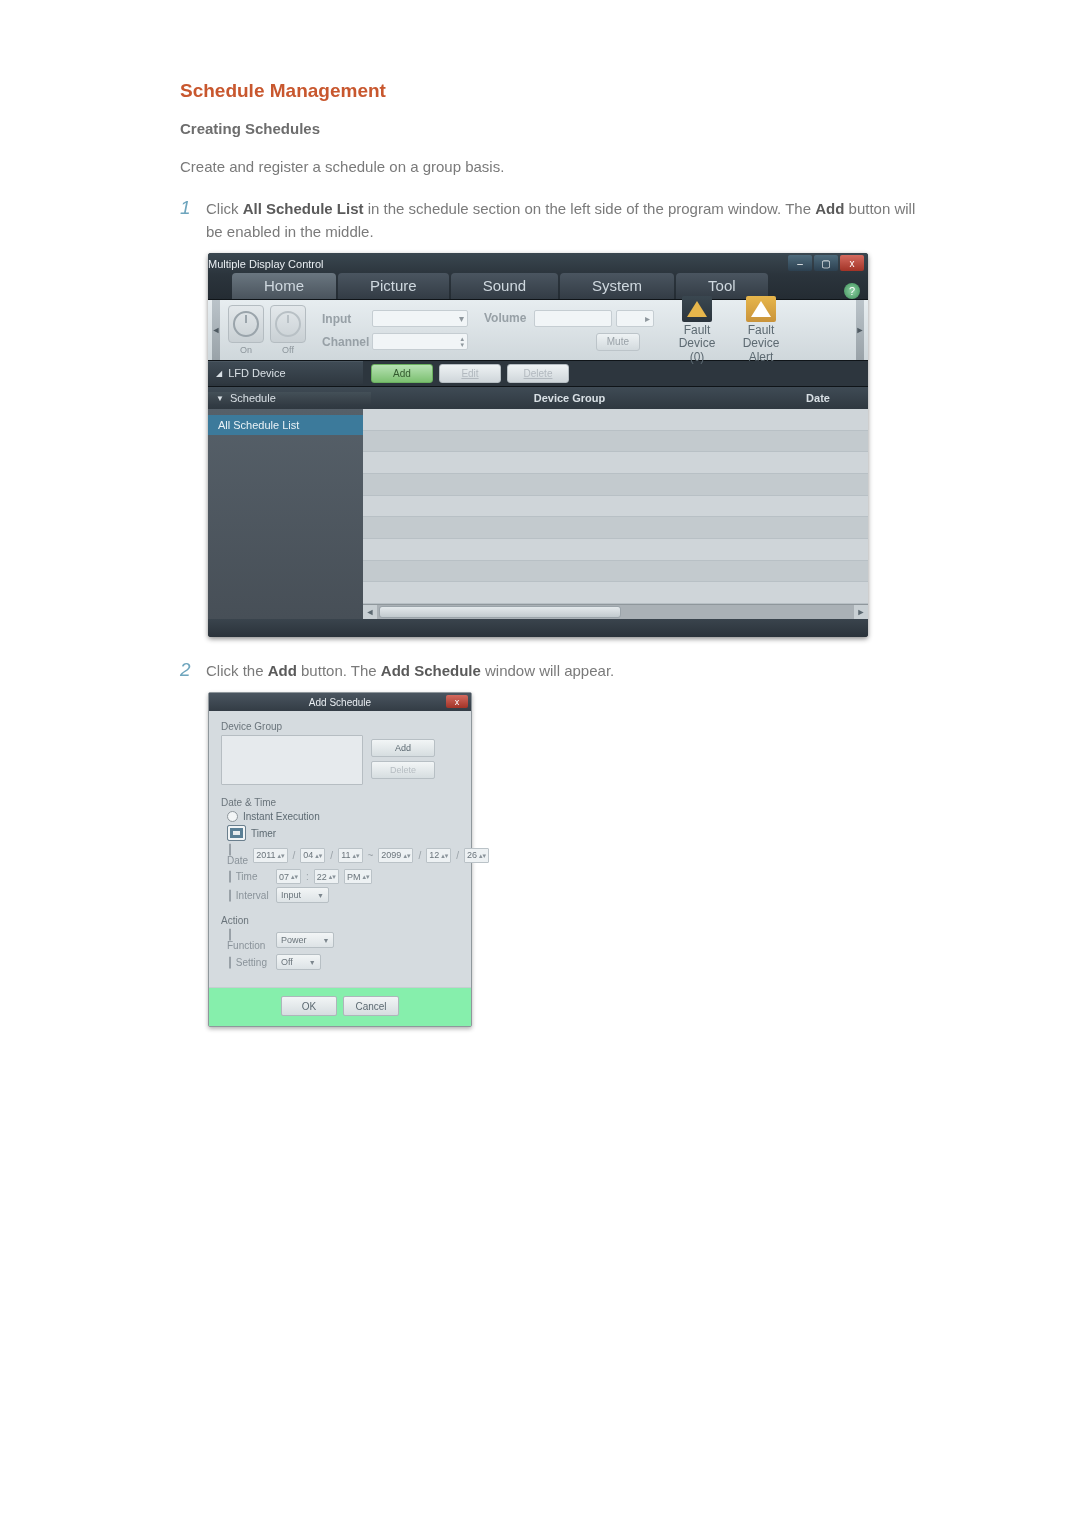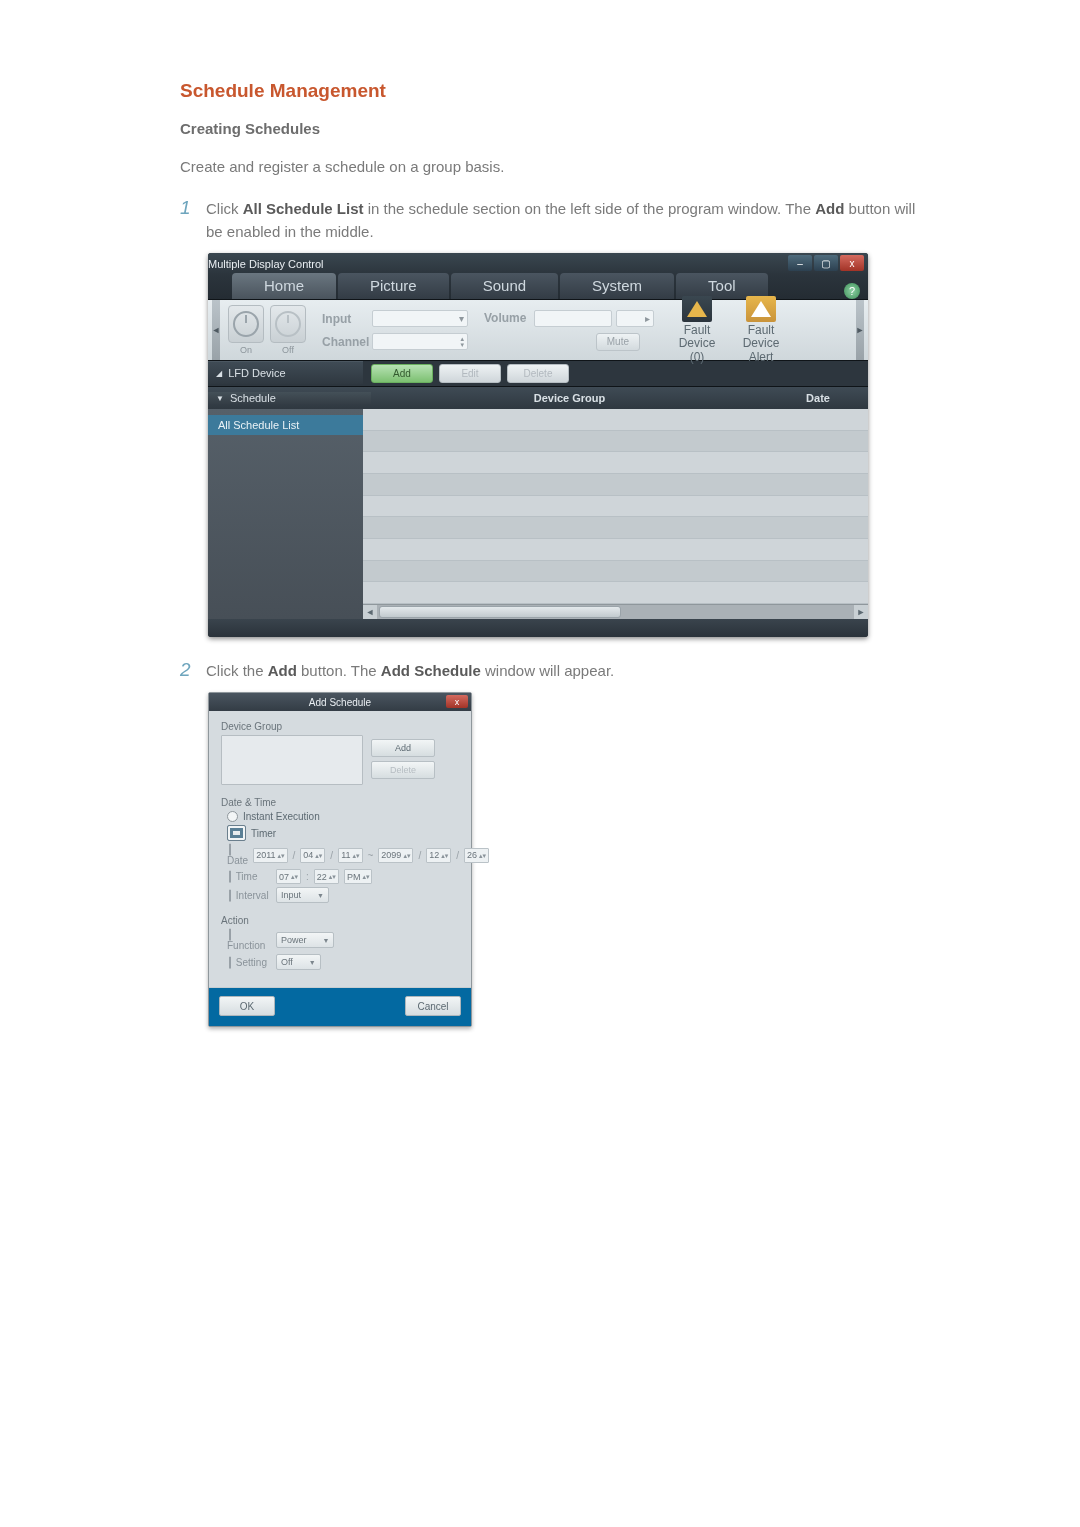--- a/index.html
+++ b/index.html
@@ -156,21 +156,21 @@
     color:#d9e0e5; font-size:11px;
   }
   .midpanel .caret{margin-right:6px;font-size:8px;}
   .midR { flex:1; padding:3px 8px; display:flex; gap:6px; }
   .midbtn{
     height:17px; width:60px; border-radius:3px; font-size:10px;
     display:flex; justify-content:center; align-items:center;
     background:linear-gradient(#eef2f4,#cfd6da); border:1px solid #b5bdc2; color:#6e7b83;
   }
   .midbtn.green{background:linear-gradient(#b7e2b4,#7cc071);border-color:#6ab05f;color:#335a2e;}
-  .midbtn.dim{color:#b2b9bf;}
+  .midbtn.dim{color:#b2b9bf;text-decoration:underline;}
 
   .shot1-colhead{
     display:flex; background:linear-gradient(#3f4b55,#2f3840);
     height:22px; align-items:center; color:#d9e0e5; font-size:11px;
   }
   .colL{width:155px; background:linear-gradient(#445058,#343d45); padding-left:8px; display:flex; align-items:center;}
   .colL .caret{margin-right:6px;font-size:8px;}
   .colM{flex:1; text-align:center; font-weight:700;}
   .colR{width:100px; text-align:center; font-weight:700;}
 
@@ -241,22 +241,22 @@
     padding:0 2px;font-size:9px;color:#6a747b;
   }
   .nspin .arr{display:inline-flex;flex-direction:column;margin-left:2px;line-height:5px;font-size:7px;color:#8a939a;}
   .slash{color:#9aa2a8;}
   .sel{
     height:14px;background:linear-gradient(#f2f5f6,#dde3e6);border:1px solid #b7bfc4;border-radius:2px;
     padding:0 4px;display:inline-flex;align-items:center;gap:16px;font-size:9px;color:#6a747b;
   }
   .sel .dn{font-size:7px;color:#7c868d;}
   .btnrow{
-    padding:8px 10px 10px; display:flex; justify-content:space-between; gap:6px;
-    border-top:1px solid #c6cdd1; margin-top:8px; background:#0369a1;
+    padding:8px 10px 10px; display:flex; justify-content:center; gap:6px;
+    border-top:1px solid #c6cdd1; margin-top:8px; background:#86efac;
   }
   .dlgbtn{
     width:54px;height:18px;background:linear-gradient(#f2f5f6,#d6dde0);
     border:1px solid #aeb6bb;border-radius:2px;display:flex;justify-content:center;align-items:center;
     font-size:10px;color:#5d6a72;
   }
 </style>
 </head>
 <body>
 

